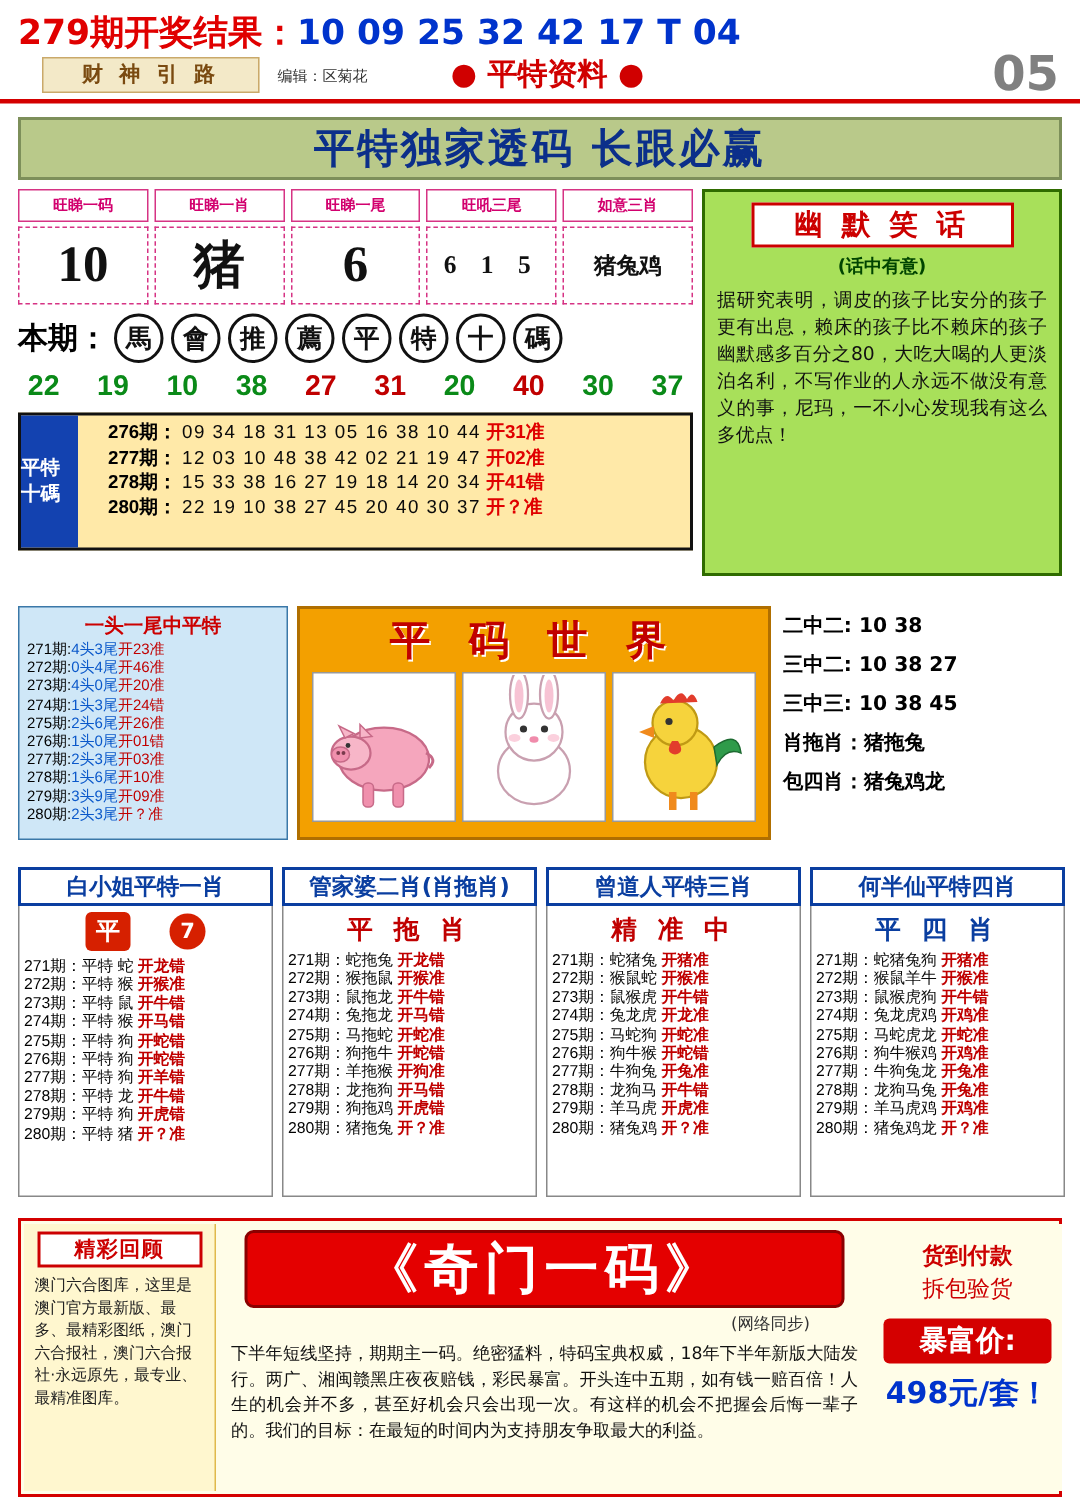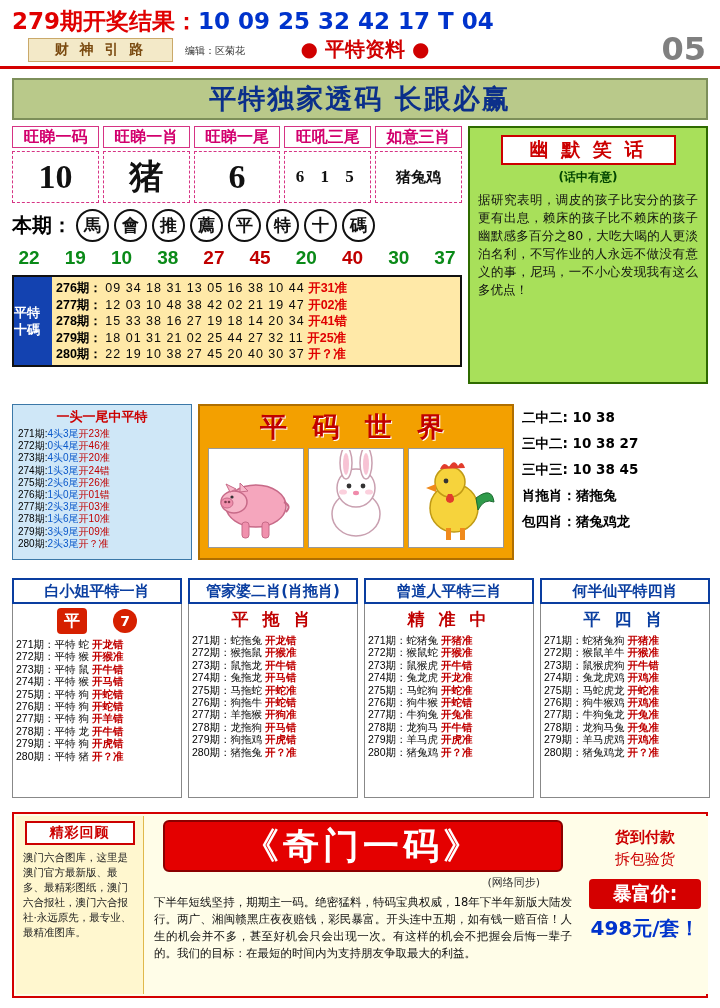--- a/index.html
+++ b/index.html
@@ -52,21 +52,21 @@
   }
   .banner-text {
     font-size:27px; font-weight:bold; color:#0b2f8a; letter-spacing:2px;
   }
 
   
   .upper { position:absolute; left:12px; top:126px; width:450px; }
   .tabrow { display:flex; gap:4px; }
   .tab {
     flex:1; height:22px; border:1px solid #d63384; background:#fff;
-    color:#d2006e; font-size:16px; font-weight:bold;
+    color:#d2006e; font-size:10px; font-weight:bold;
     display:flex; align-items:center; justify-content:center;text-align:center;
   }
   .cellrow { display:flex; gap:4px; margin-top:3px; }
   .cell {
     flex:1; height:52px; border:1px dashed #d63384; background:#fff;
     display:flex; align-items:center; justify-content:center;
     font-size:34px; font-weight:bold; color:#111; font-family:"Liberation Serif", serif;
   }
   .cell.small { font-size:17px; letter-spacing:6px; font-weight:bold; }
   .cell.tiny { font-size:15px; letter-spacing:0px; color:#111; }
@@ -89,21 +89,21 @@
   
   .hist {
     margin-top:6px; display:flex; border:2px solid #111; background:#ffe9a8;
     height:92px;
   }
   .hist-side {
     width:38px; background:#1342b0; color:#fff; font-size:13px; font-weight:bold;
     display:flex; flex-direction:column; align-items:center; justify-content:center;
     line-height:17px;
   }
-  .hist-body { flex:1; padding:3px 4px; }
+  .hist-body { flex:1; padding:3px 20px; }
   .hist-row { font-size:12.5px; line-height:16.5px; white-space:nowrap; font-family:"Liberation Sans", sans-serif; }
   .hist-row .lab { color:#000; font-weight:bold; }
   .hist-row .vals { color:#0a0a0a; letter-spacing:1px; }
   .hist-row .res { color:#e00000; font-weight:bold; }
 
   
   .humor {
     position:absolute; left:468px; top:126px; width:240px; height:258px;
     background:#a8e05a; border:2px solid #2f6b00;
   }
@@ -267,21 +267,21 @@
         <div class="circ">碼</div>
       </div>
     </div>
 
     <div class="numrow">
       <span style="color:#0a8a18">22</span>
       <span style="color:#0a8a18">19</span>
       <span style="color:#0a8a18">10</span>
       <span style="color:#0a8a18">38</span>
       <span style="color:#c00000">27</span>
-      <span style="color:#c00000">45</span>
+      <span style="color:#c00000">31</span>
       <span style="color:#0a8a18">20</span>
       <span style="color:#c00000">40</span>
       <span style="color:#0a8a18">30</span>
       <span style="color:#0a8a18">37</span>
     </div>
 
     <div class="hist">
       <div class="hist-side">平特十碼</div>
       <div class="hist-body">
         <div class="hist-row">
@@ -291,25 +291,20 @@
         </div>
         <div class="hist-row">
           <span class="lab">277期：</span>
           <span class="vals">12 03 10 48 38 42 02 21 19 47</span>
           <span class="res">开02准</span>
         </div>
         <div class="hist-row">
           <span class="lab">278期：</span>
           <span class="vals">15 33 38 16 27 19 18 14 20 34</span>
           <span class="res">开41错</span>
-        </div>
-        <div class="hist-row">
-          <span class="lab">279期：</span>
-          <span class="vals">18 01 31 21 02 25 44 27 32 11</span>
-          <span class="res">开25准</span>
         </div>
         <div class="hist-row">
           <span class="lab">280期：</span>
           <span class="vals">22 19 10 38 27 45 20 40 30 37</span>
           <span class="res">开？准</span>
         </div>
       </div>
     </div>
   </div>
 

